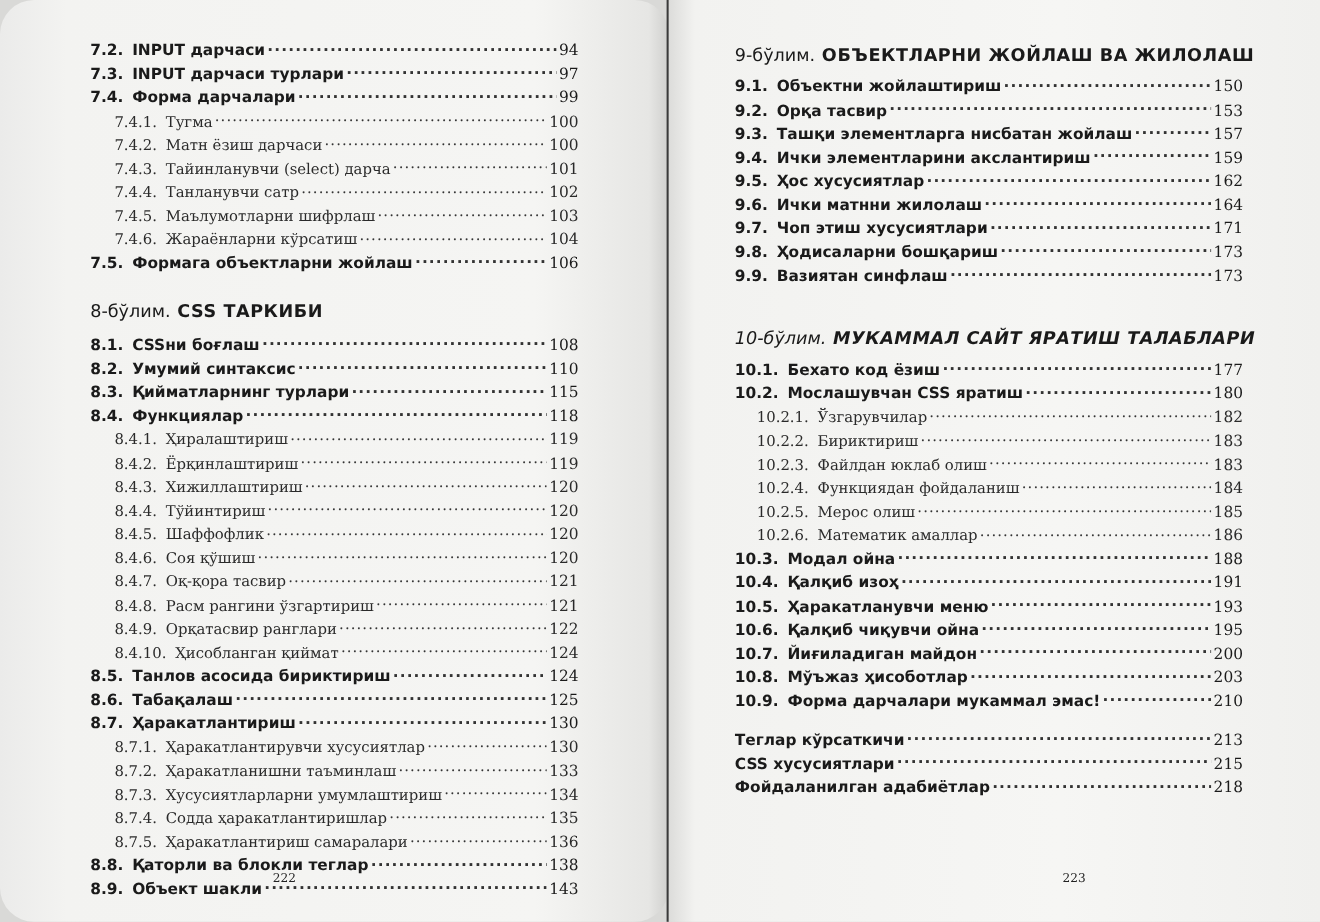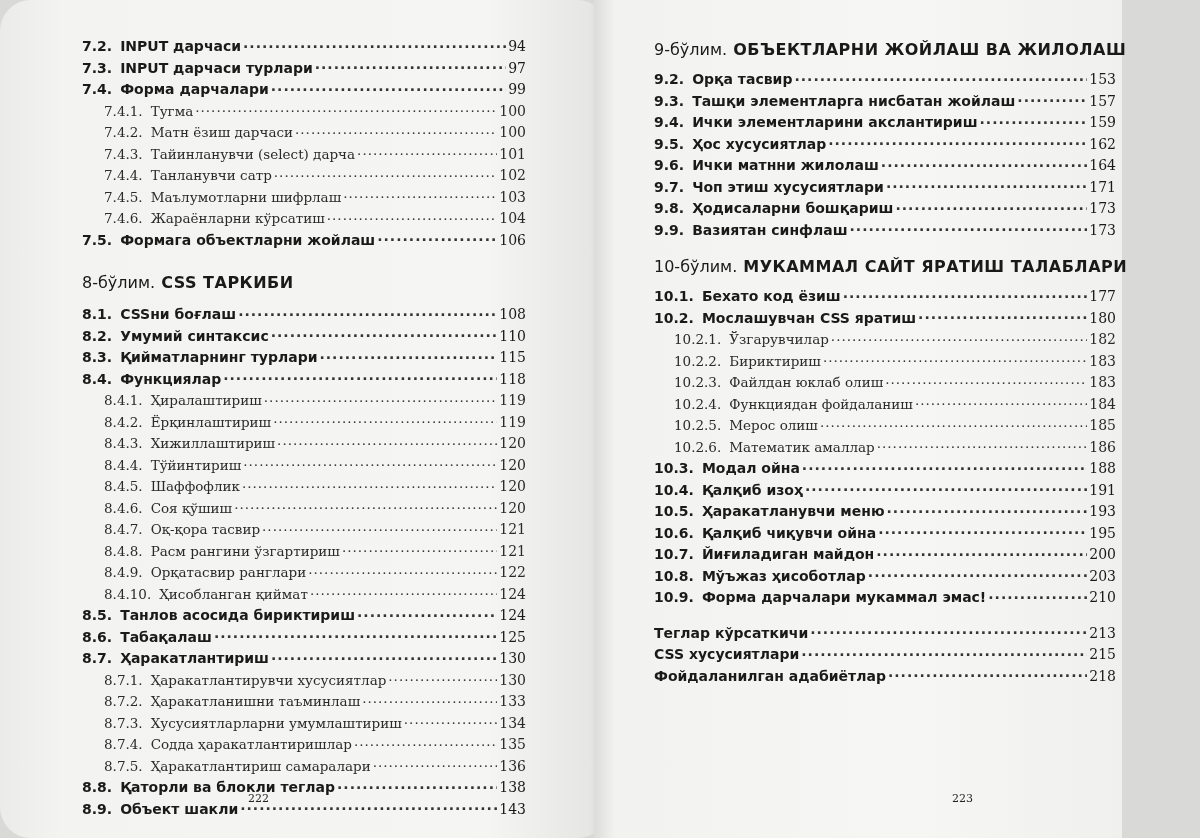--- a/index.html
+++ b/index.html
@@ -9,39 +9,39 @@
     font-family: "DejaVu Serif", serif;
     color: #1a1a1a;
   }
   .spread { position: relative; width: 1200px; height: 838px; }
   .page {
     position: absolute; top: 0; height: 838px;
     background: #f4f4f2;
   }
   .page.left { left: 0; width: 608px;
     background: linear-gradient(to right, #ebebea 0%, #f3f3f1 10%, #f5f5f3 80%, #e6e6e4 97%, #cfcfcd 100%); border-radius: 31px; }
-  .page.right { left: 594px; width: 528px;
+  .page.right { left: 608px; width: 592px;
     background: linear-gradient(to right, #dcdcda 0%, #f2f2f0 4%, #f6f6f4 60%, #f0f0ee 100%); }
   .spine {
     position: absolute; left: 606px; top: 0; width: 2px; height: 838px;
     background: #3a3a3a;
   }
   .toc { position: absolute; }
   .left .toc { left: 82px; top: 36px; width: 444px; }
   .right .toc { left: 60px; top: 40px; width: 462px; }
 
   .heading {
     font-family: "DejaVu Sans", sans-serif;
     font-weight: bold; font-size: 16px; letter-spacing: 0.5px;
     white-space: nowrap;
   }
   .heading .pre { font-weight: normal; letter-spacing: 0; }
   .left .heading { margin: 22px 0 12px 0; }
   .right .heading { margin: 0 0 10px 0; }
-  .right .heading.second { margin-top: 16px; }
+  .right .heading.second { margin-top: 35px; font-style: italic; }
 
   .entry {
     display: flex; align-items: baseline;
     height: 21.5px; line-height: 21.5px;
     white-space: nowrap; overflow: hidden;
   }
   .entry.l1 { font-family: "DejaVu Sans", sans-serif; font-weight: bold; font-size: 14px; }
   .entry.l2 { font-family: "DejaVu Serif", serif; font-weight: normal; font-size: 13.5px; color: #2a2a2a; padding-left: 22px; }
   .right .entry.l1 { padding-left: 0; }
   .right .entry.l2 { padding-left: 20px; }
@@ -294,20 +294,26 @@
   <div class="spine"></div>
 
   <div class="page right">
     <div class="toc">
       <div class="heading">
         <span class="pre">9-бўлим.</span>
         <span>ОБЪЕКТЛАРНИ ЖОЙЛАШ ВА ЖИЛОЛАШ</span>
       </div>
       <div>
           <div class="entry l1">
+            <span class="num">9.1.</span>
+            <span class="title">Объектни жойлаштириш</span>
+            <span class="dots"></span>
+            <span class="pg">150</span>
+          </div>
+          <div class="entry l1">
             <span class="num">9.2.</span>
             <span class="title">Орқа тасвир</span>
             <span class="dots"></span>
             <span class="pg">153</span>
           </div>
           <div class="entry l1">
             <span class="num">9.3.</span>
             <span class="title">Ташқи элементларга нисбатан жойлаш</span>
             <span class="dots"></span>
             <span class="pg">157</span>

